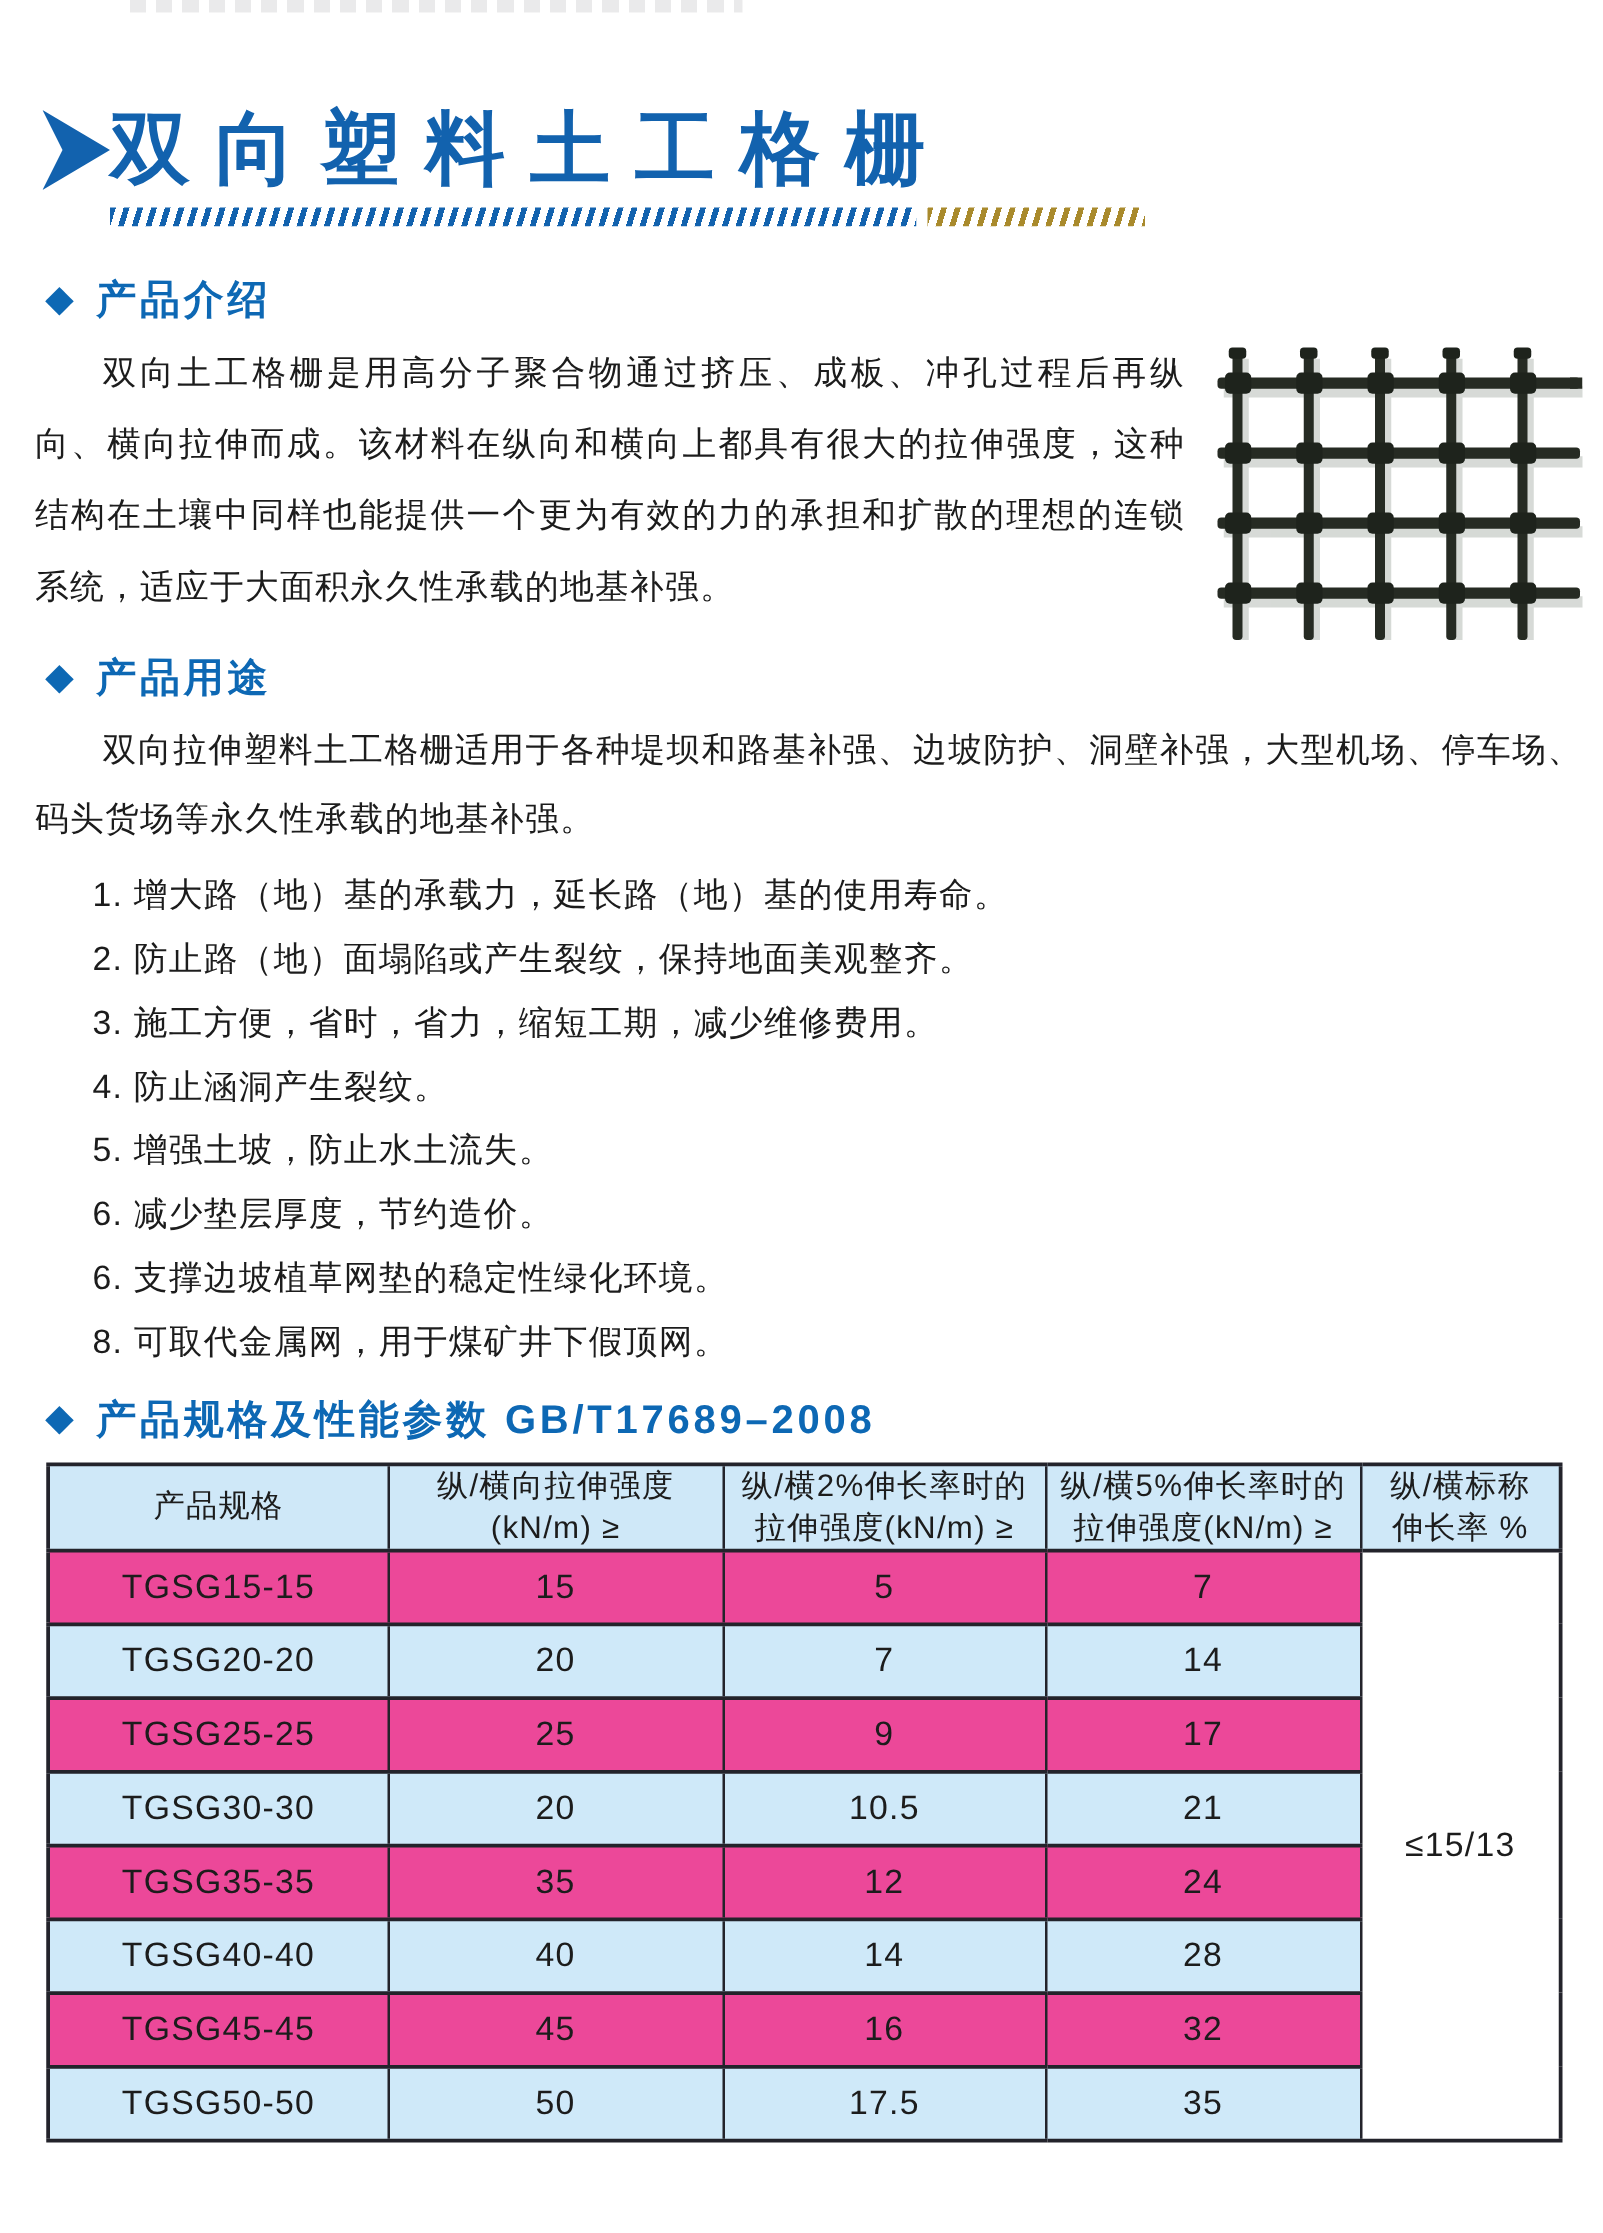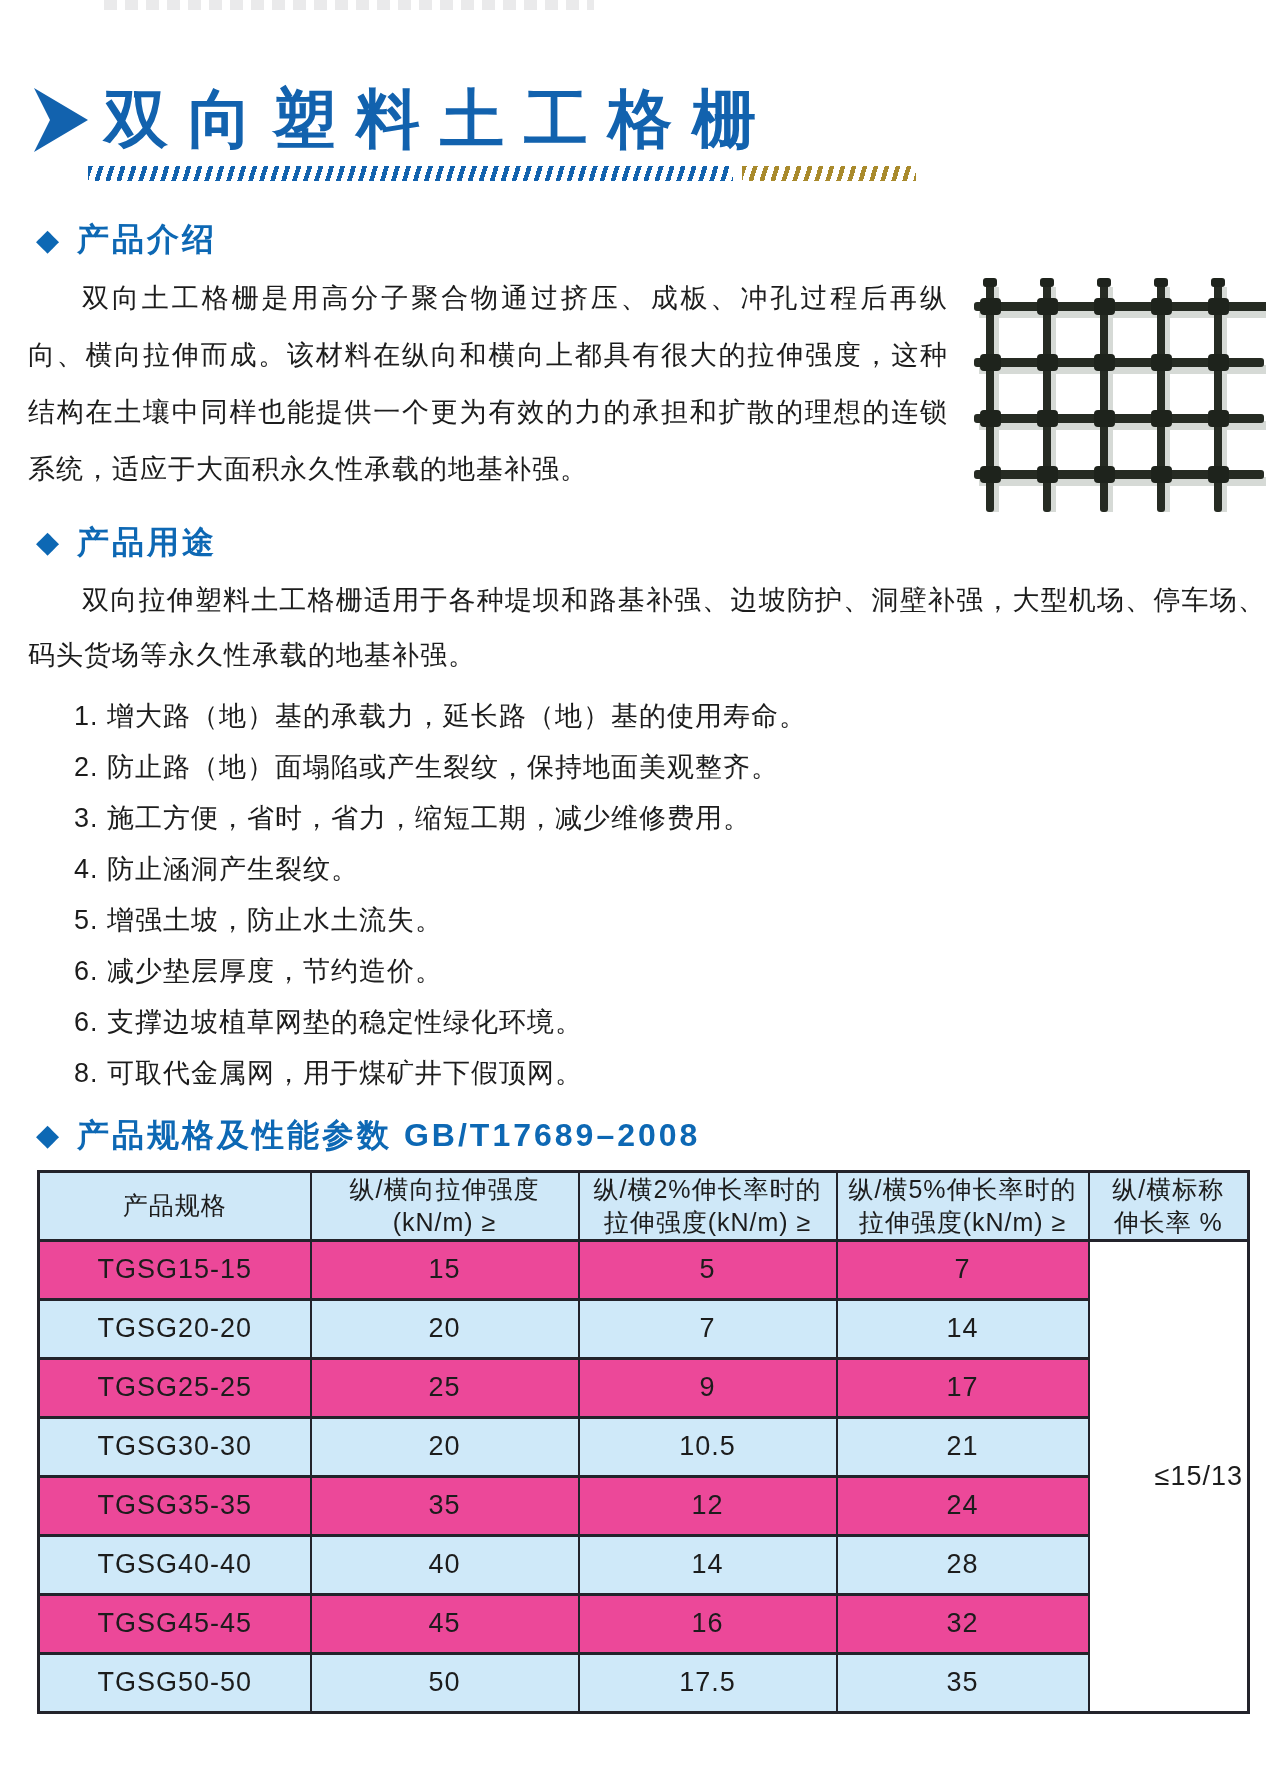--- a/index.html
+++ b/index.html
@@ -22,21 +22,21 @@
     color:var(--text);
   }
   
   .top-artifact{
     position:absolute;top:0;left:104px;width:490px;height:10px;
     background:repeating-linear-gradient(90deg,#d6d6d8 0 13px,#ffffff 13px 21px);
     opacity:.5;filter:blur(.6px);
   }
   
   .title-row{
-    display:flex;align-items:center;gap:16px;
+    display:flex;align-items:center;
     margin:86px 0 0 34px;
   }
   .title-row h1{
     margin:0;font-size:64px;line-height:1.05;font-weight:700;
     color:var(--accent);letter-spacing:20px;white-space:nowrap;
   }
   .stripe{
     display:flex;gap:9px;height:15px;margin:13px 0 0 88px;width:828px;
   }
   .stripe-blue{
@@ -91,21 +91,21 @@
   }
   table.specs th{
     background:var(--thead-bg);
     font-weight:400;font-size:25px;line-height:33px;
     height:66px;white-space:pre-line;letter-spacing:1px;
   }
   table.specs td{
     height:59px;font-size:27px;letter-spacing:1px;background:#ec4899;
   }
   table.specs tr.alt td{background:var(--row-alt);}
-  table.specs td.merged{background:#ffffff;font-size:27px;text-align:right;}
+  table.specs td.merged{background:#ffffff;font-size:27px;}
 </style>
 </head>
 <body>
 
 <div class="page">
 
   <div class="top-artifact"></div>
 
   <div class="title-row">
     <span style="display:inline-flex;">

